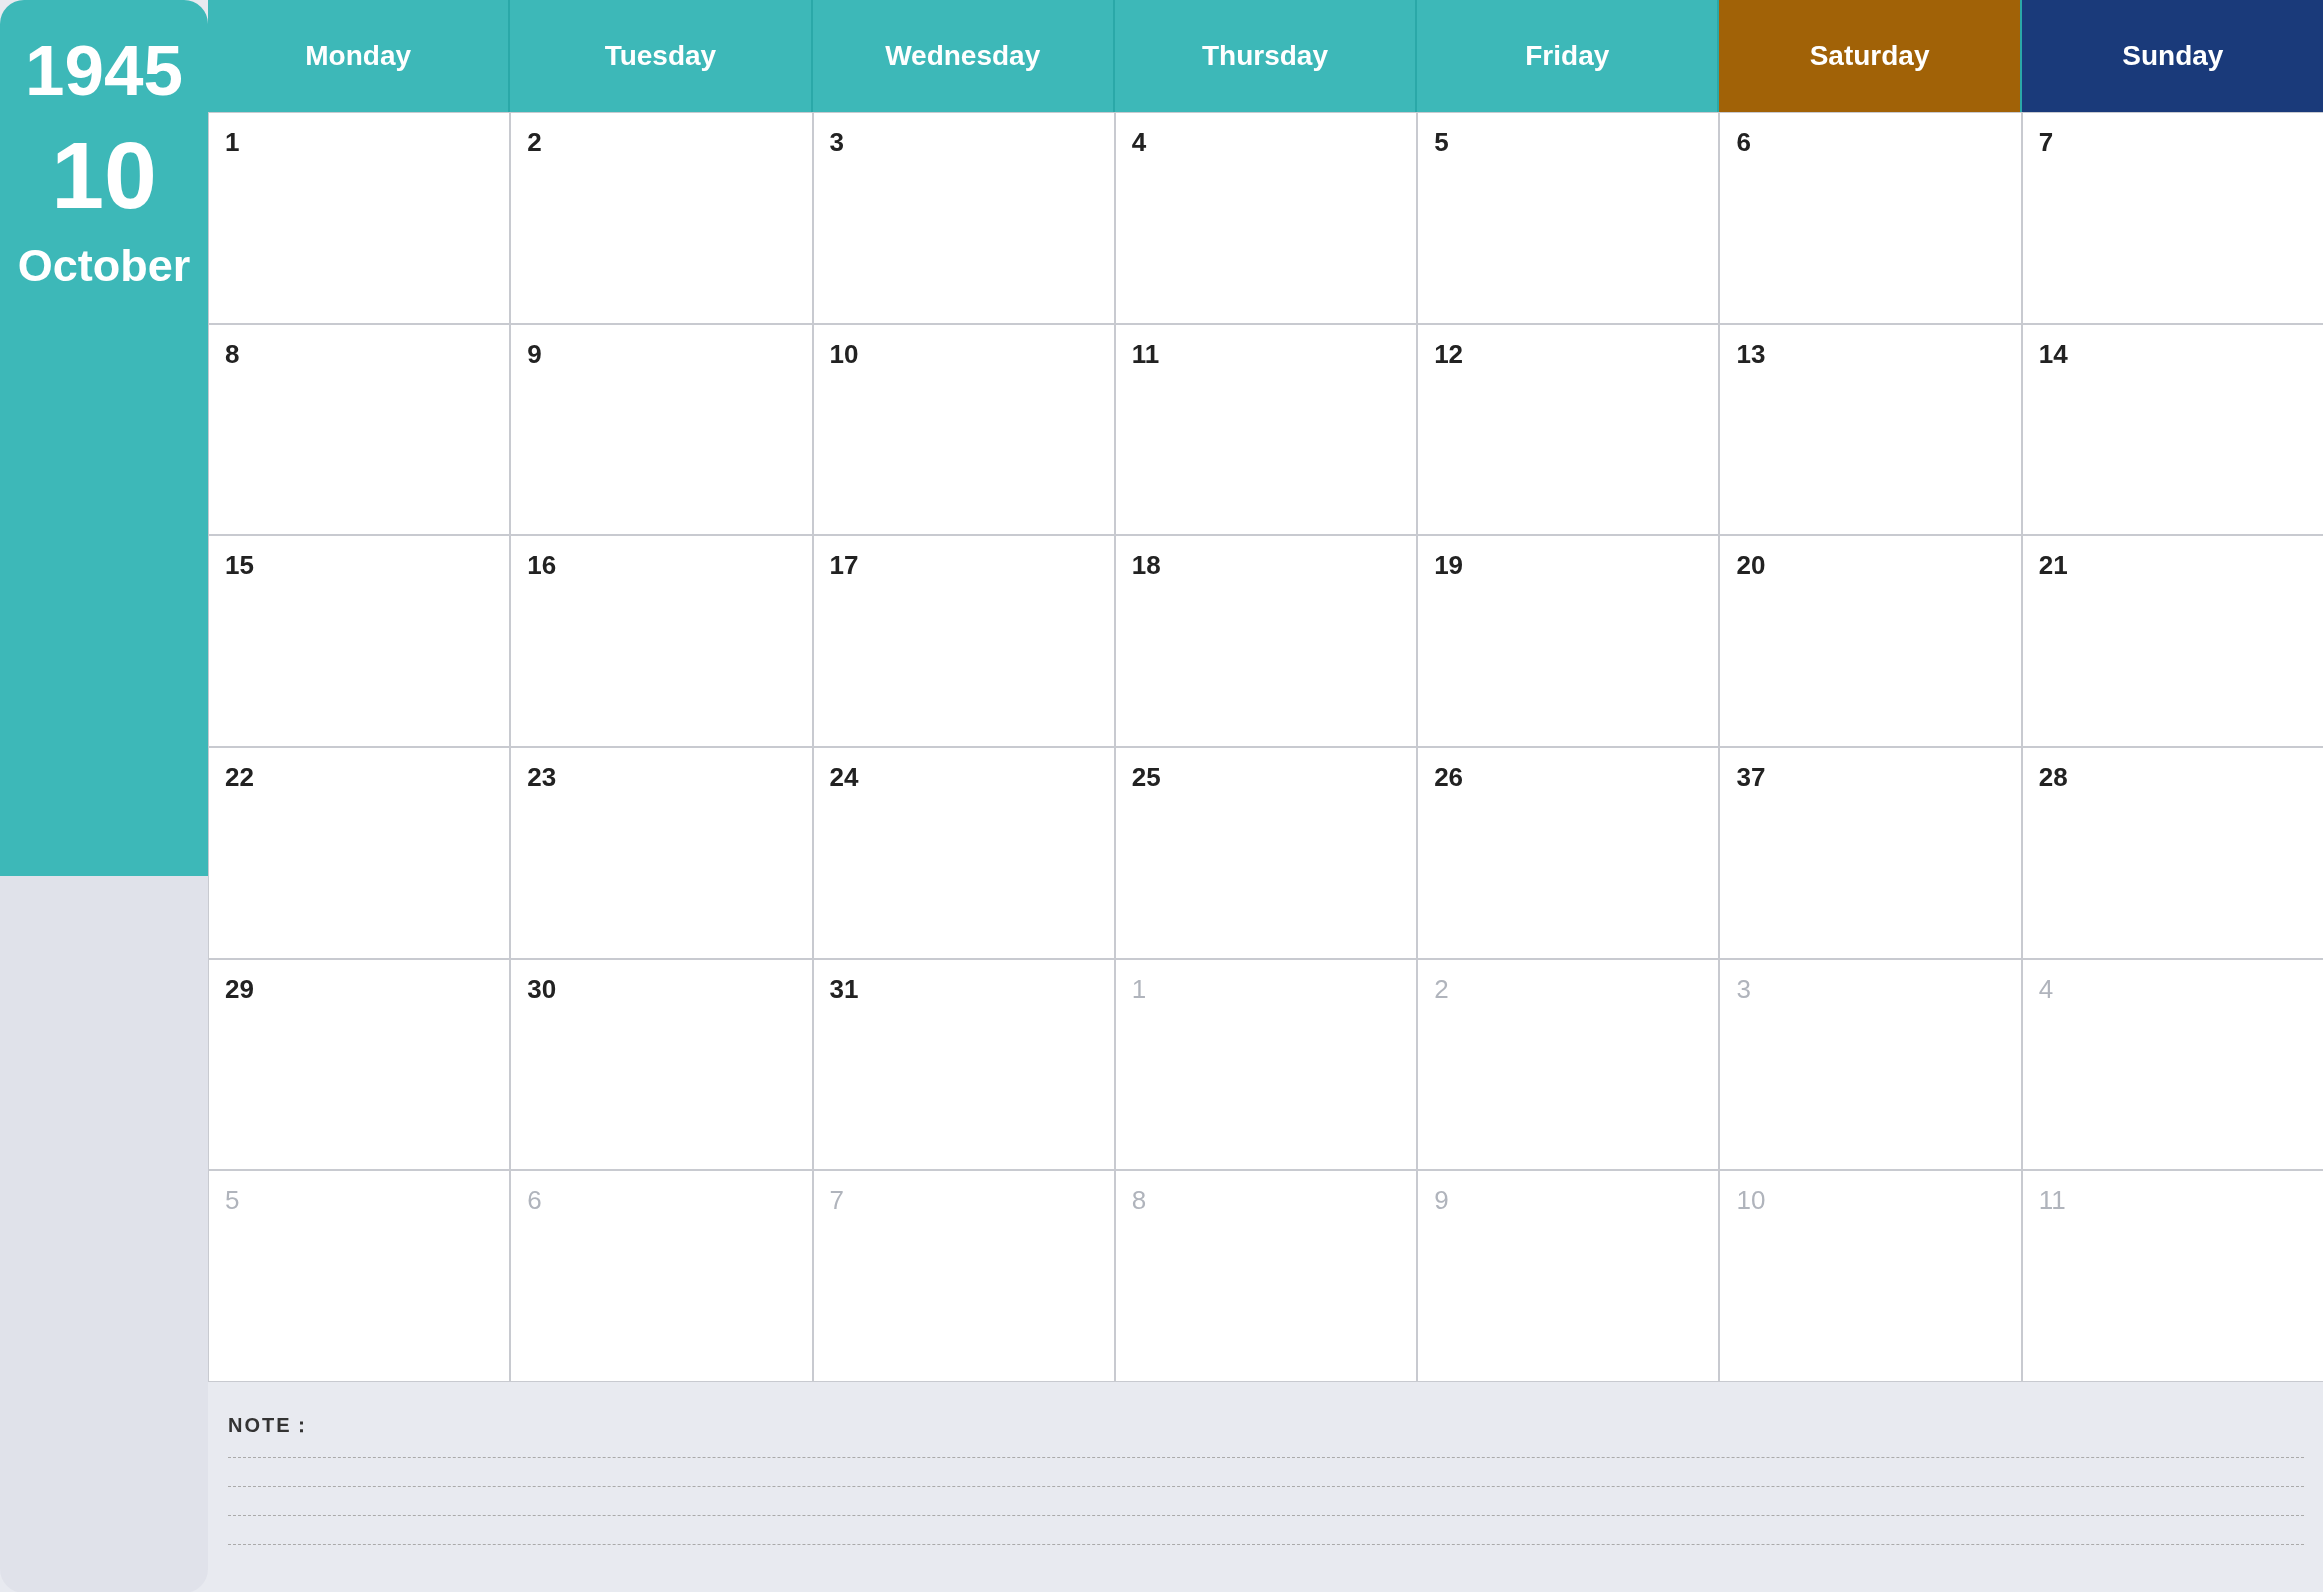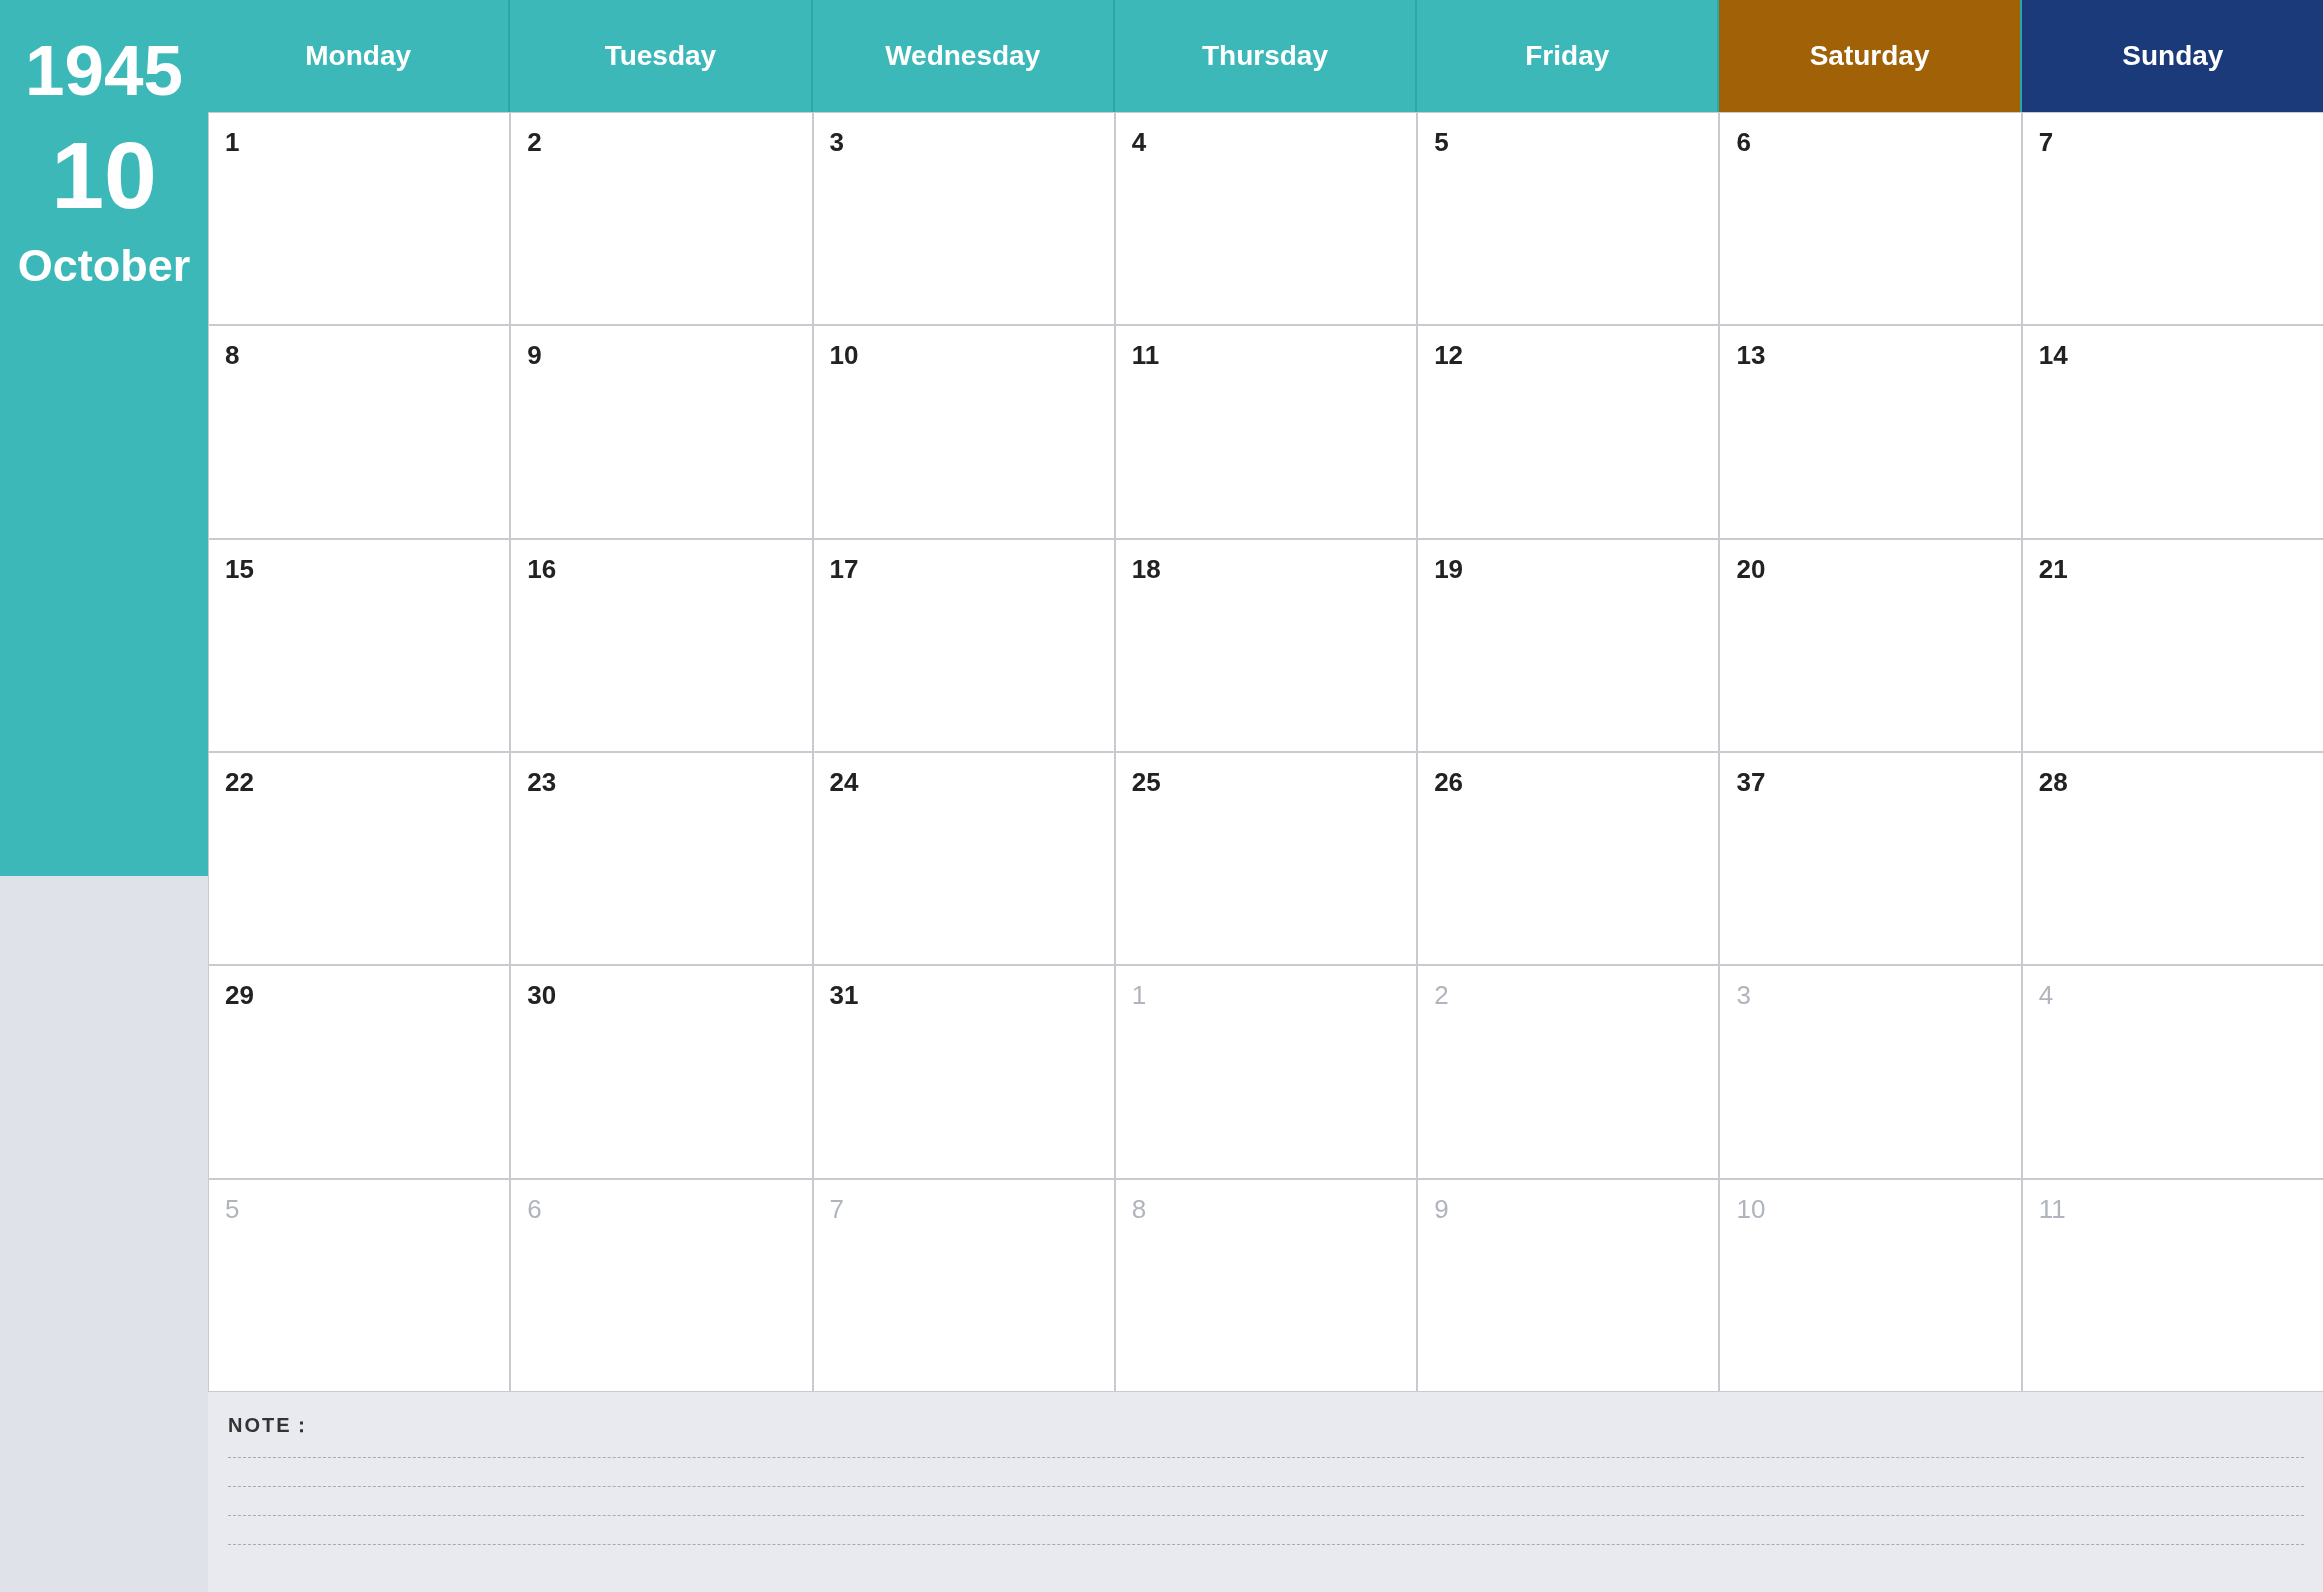--- a/index.html
+++ b/index.html
@@ -24,20 +24,21 @@
 
     .sidebar {
       width: 208px;
       background: linear-gradient(to bottom, #3db8b8 0%, #3db8b8 55%, #e0e2ea 55%, #e0e2ea 100%);
       display: flex;
       flex-direction: column;
       align-items: center;
       justify-content: flex-start;
       padding-top: 30px;
       flex-shrink: 0;
+      border-radius: 24px;
     }
 
     .sidebar-year {
       color: white;
       font-size: 71px;
       font-weight: bold;
       margin-bottom: 10px;
     }
 
     .sidebar-day {
@@ -106,21 +107,21 @@
       font-weight: bold;
       color: #222;
     }
 
     .calendar-cell.other-month .date-num {
       color: #b0b4bc;
       font-weight: normal;
     }
 
     .notes-section {
-      padding: 20px 20px 20px 20px;
+      padding: 30px 20px 20px 20px;
       background: #e8eaf0;
     }
 
     .note-label {
       font-size: 20px;
       font-weight: bold;
       color: #333;
       letter-spacing: 2px;
       margin-bottom: 18px;
     }

